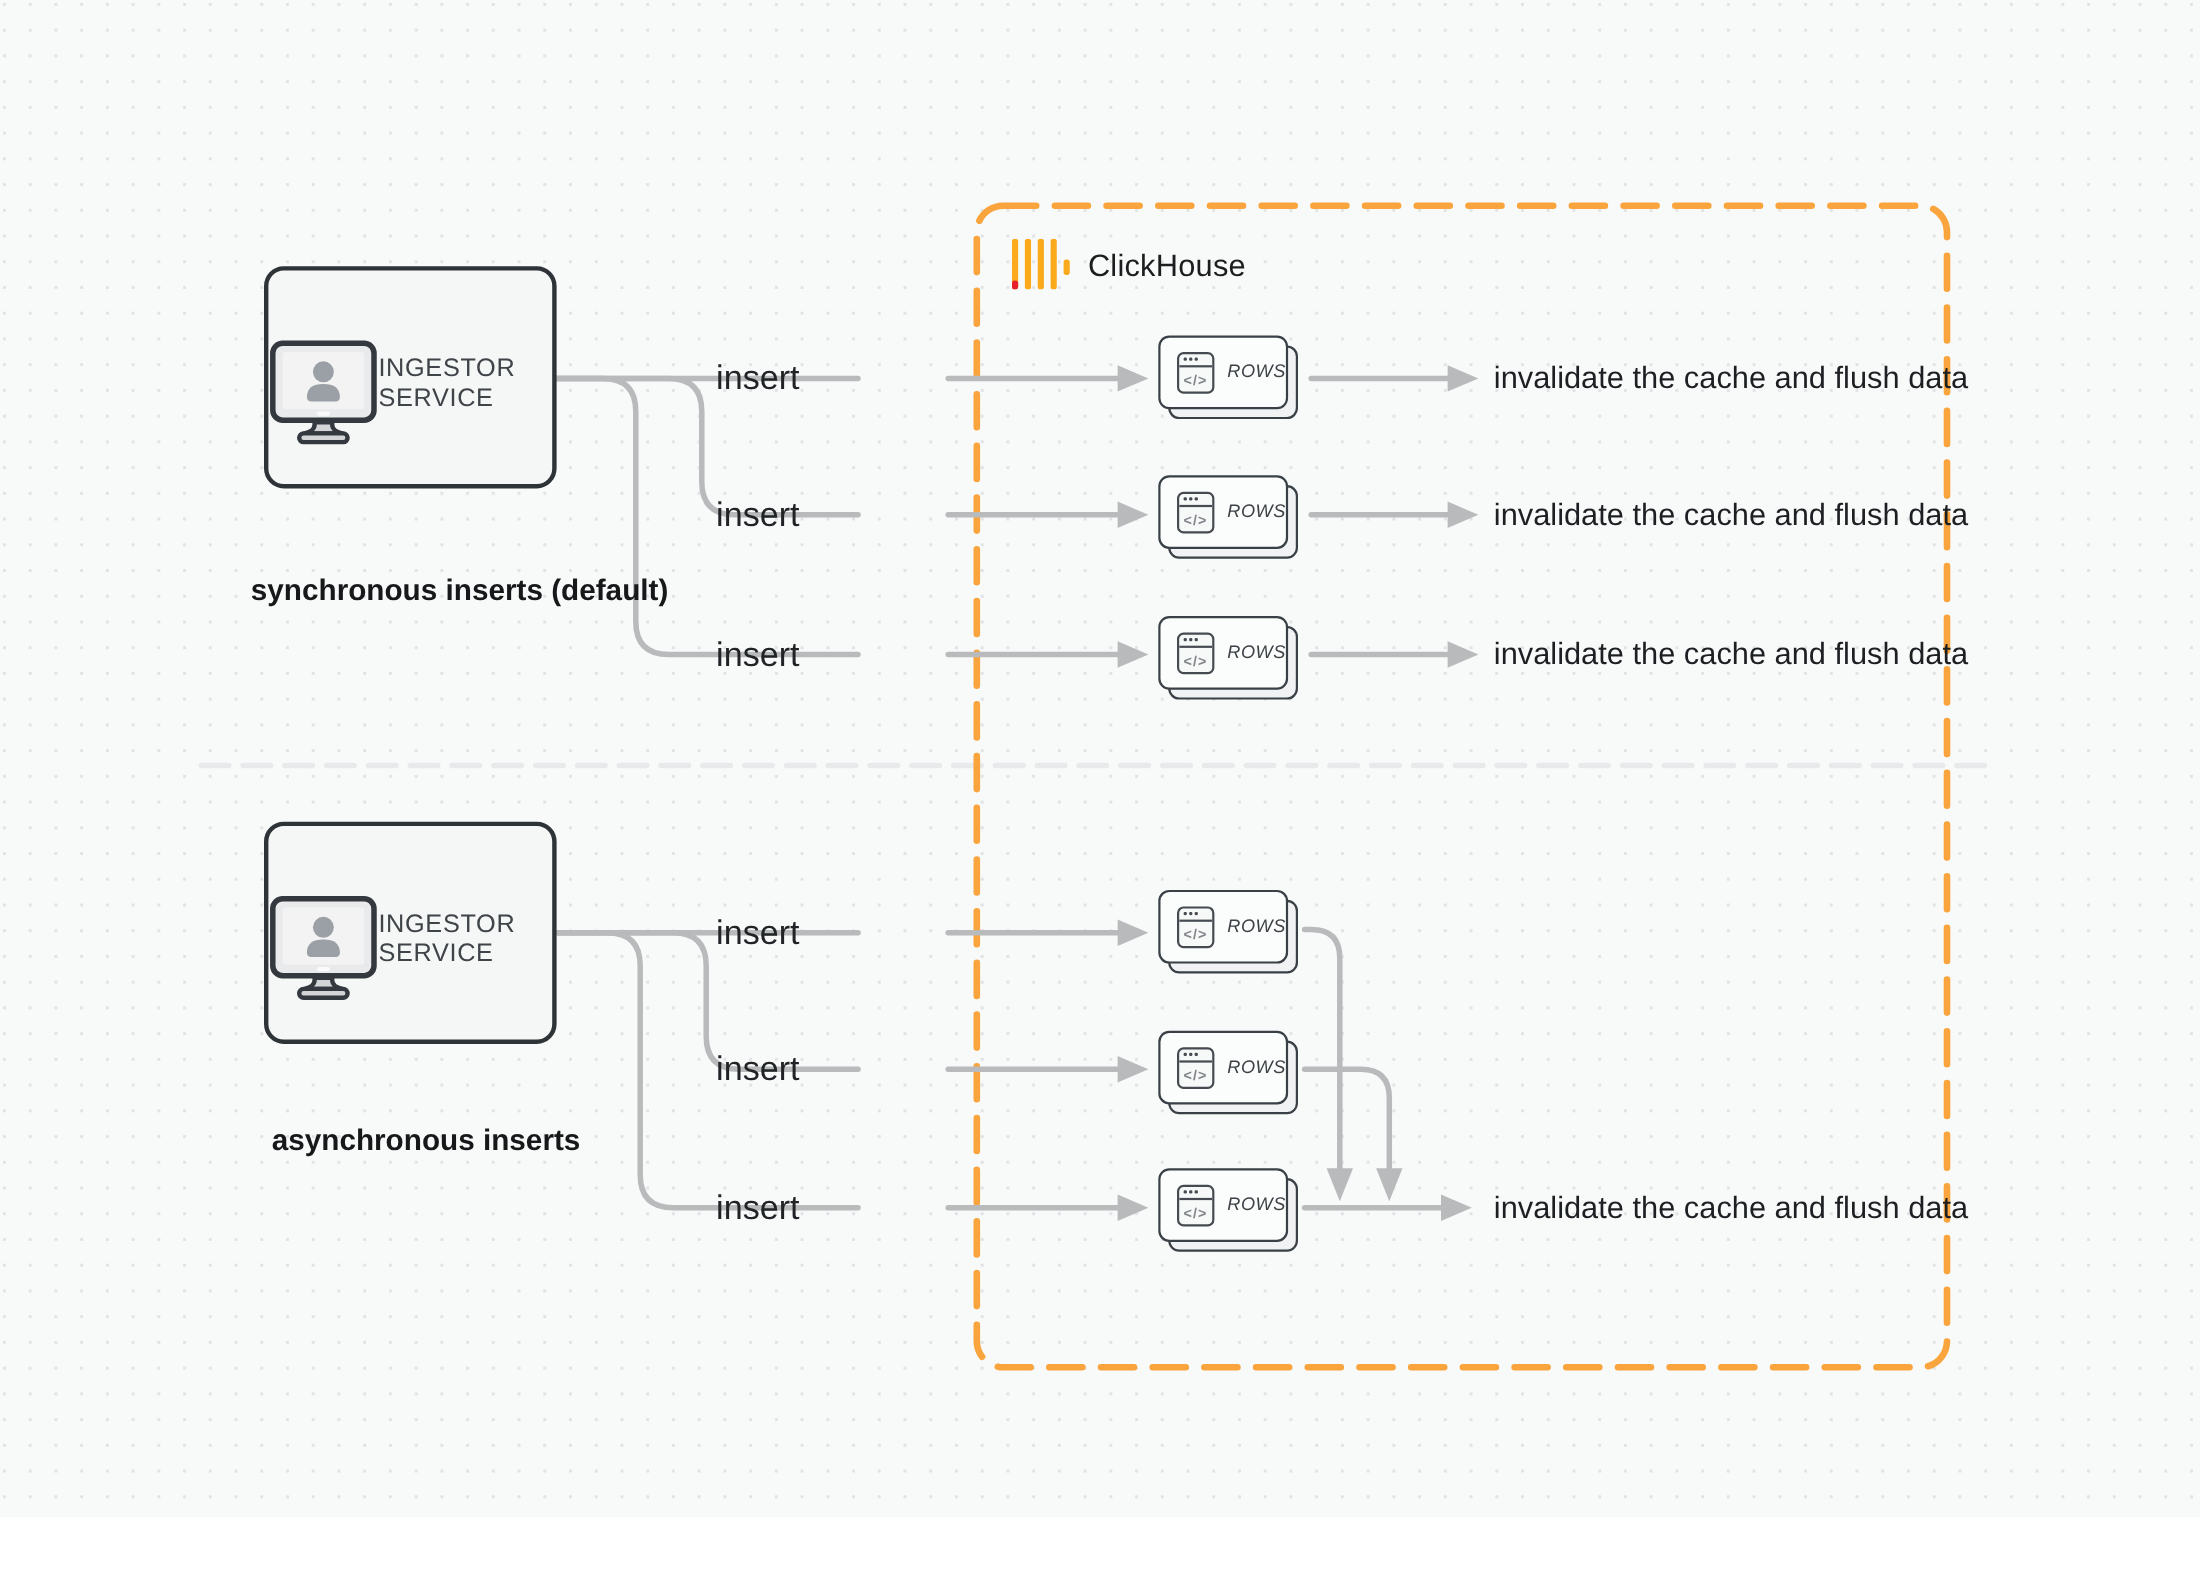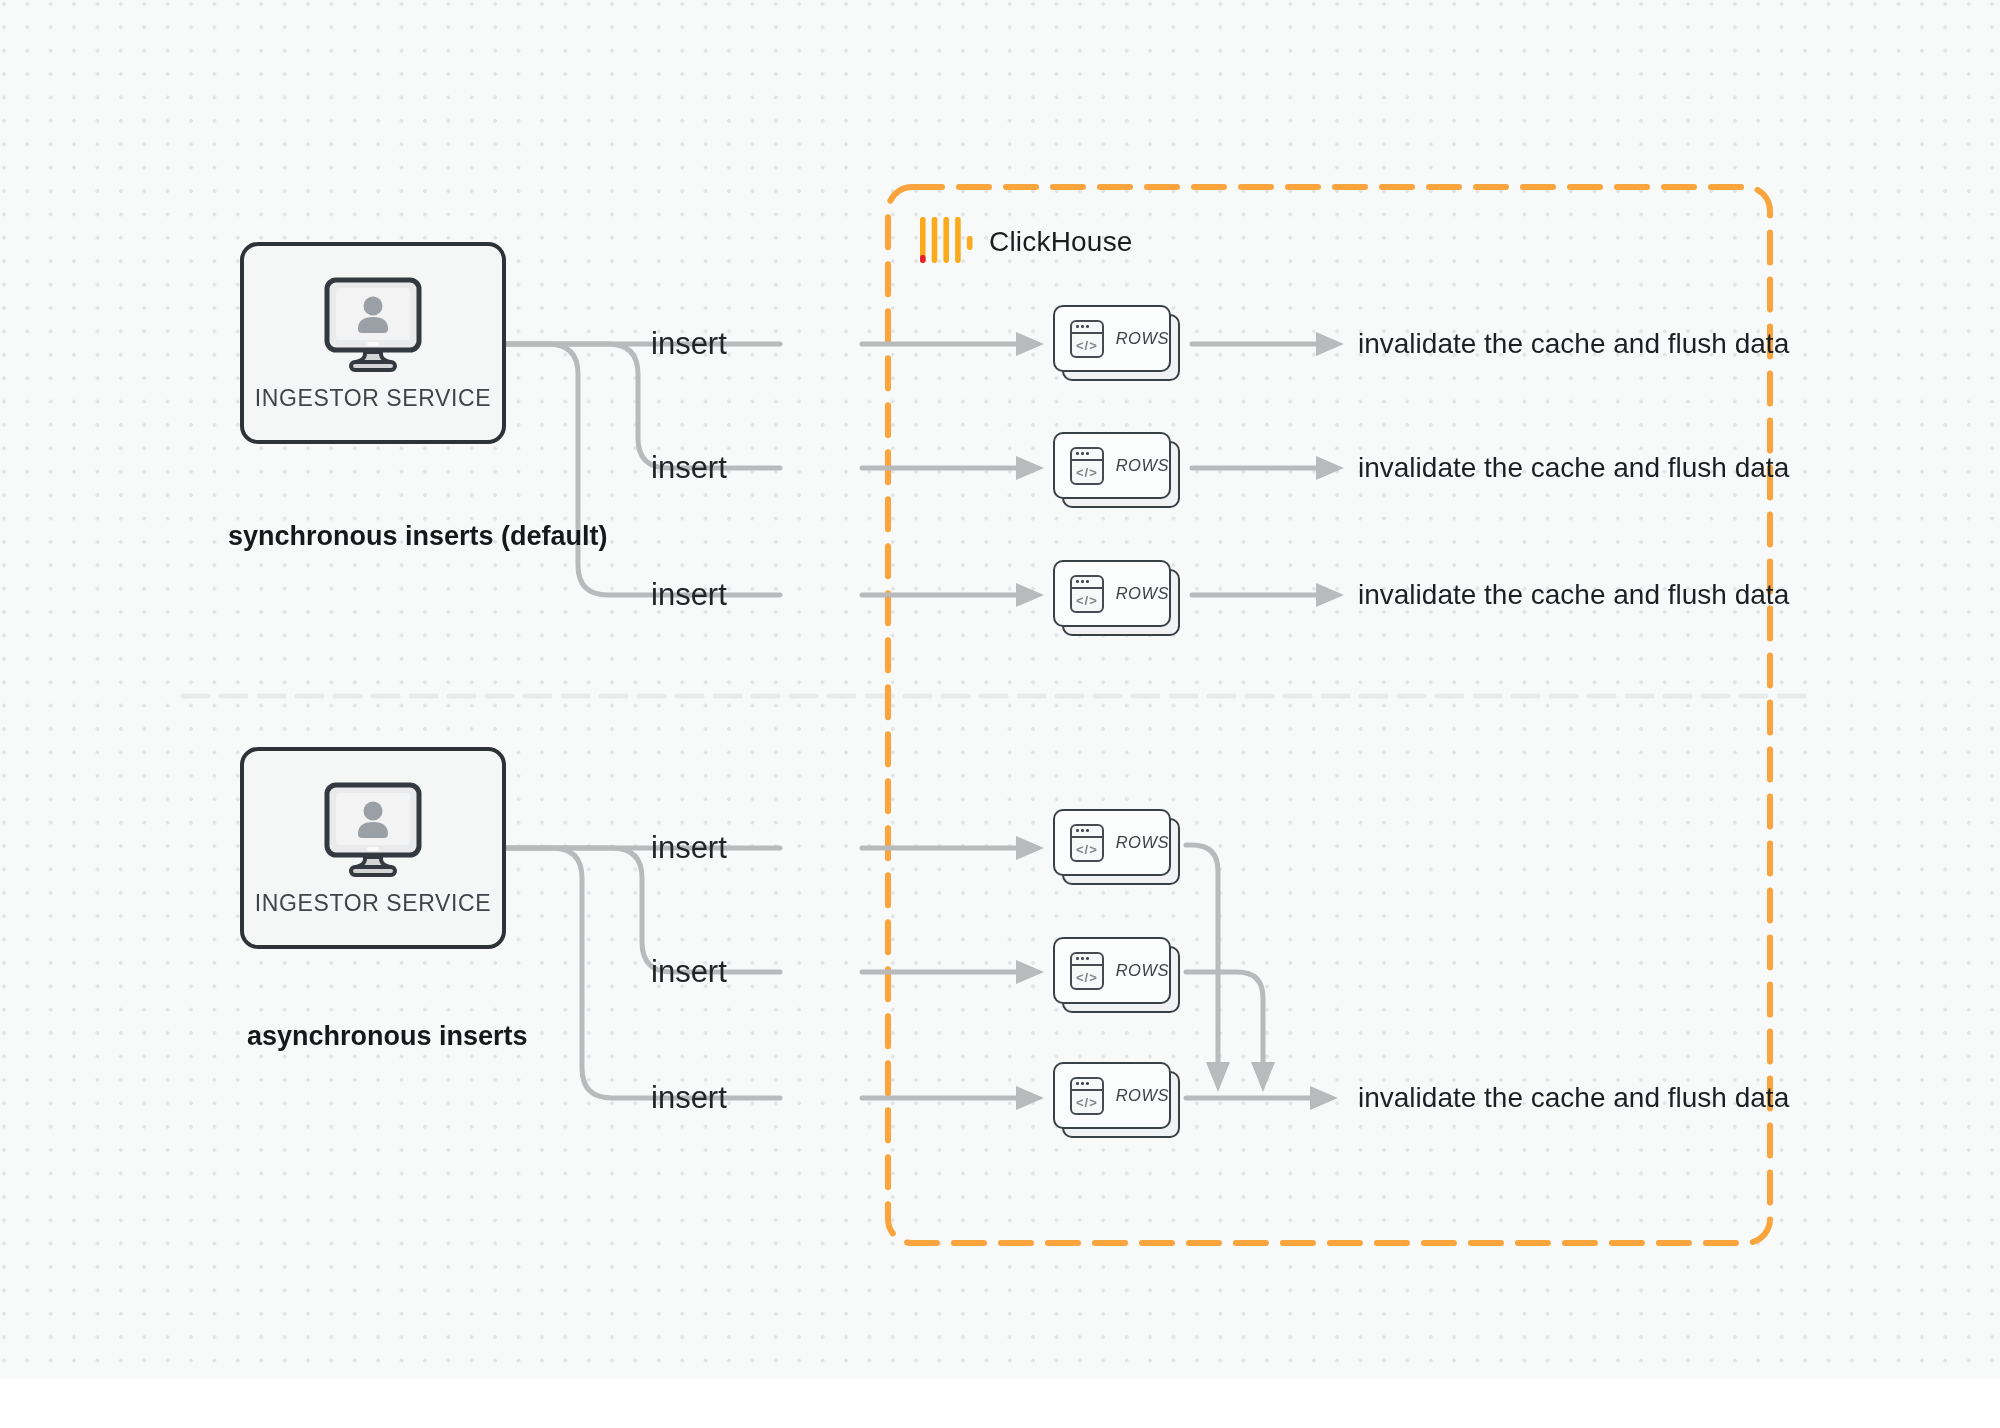--- a/index.html
+++ b/index.html
@@ -10,21 +10,21 @@
     background-size:23.4px 23.4px;
     font-family:"Liberation Sans", sans-serif;
     color:#1d1f21;
   }
   svg.connectors{position:absolute; left:0; top:0; z-index:1;}
 
   
   .ingestor{
     position:absolute; width:266px; height:202px; box-sizing:border-box;
     background:#f5f6f6; border:4px solid #2e3338; border-radius:18px;
-    display:flex; flex-direction:column; align-items:center; z-index:2;
+    display:flex; flex-direction:row; align-items:center; z-index:2;
   }
   .ingestor .mon{margin-top:30px;}
   .ingestor .svc-label{
     margin-top:9px; font-size:23px; letter-spacing:0.6px; color:#3f4449;
   }
 
   
   .section-title{
     position:absolute; font-size:27px; font-weight:bold; color:#16181a; z-index:2; white-space:nowrap;
   }

